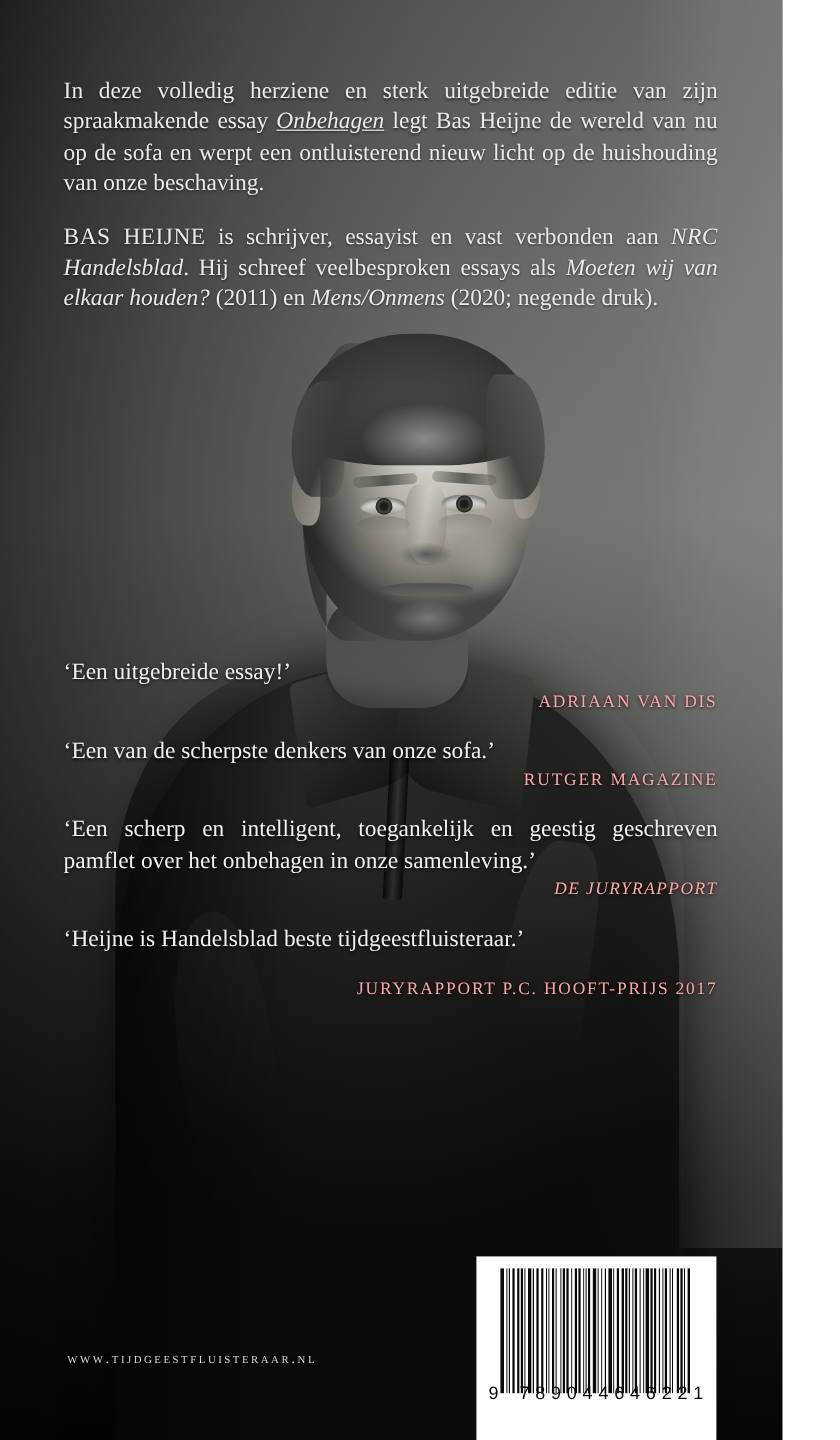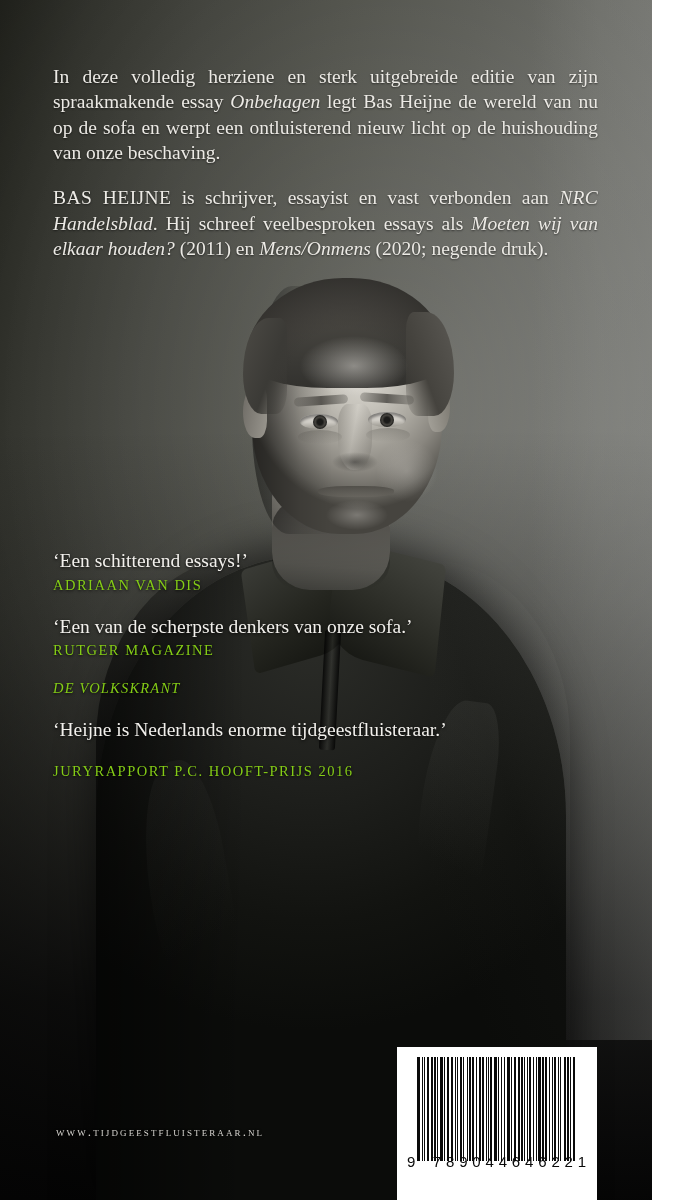--- a/index.html
+++ b/index.html
@@ -327,26 +327,27 @@
   .quote-text {
     color: #f2f0ec;
     font-size: 19.5px;
     line-height: 25.5px;
     text-align: justify;
     text-shadow: 0 1px 3px rgba(0,0,0,0.8);
   }
   .quote-text.short { text-align: left; }
   .quote-source {
     margin-top: 2px;
-    color: #84cc16;
+    color: #fca5a5;
     font-size: 14.5px;
     line-height: 19px;
     font-variant: small-caps;
     letter-spacing: 1.5px;
     text-shadow: 0 1px 3px rgba(0,0,0,0.85);
+    text-align: right;
   }
   .quote-source.italic { font-style: italic; letter-spacing: 1.2px; }
 
   
   #publisher-url {
     position: absolute;
     left: 56px;
     top: 1124px;
     color: #d8d6d1;
     font-size: 13px;
@@ -429,41 +430,42 @@
       <div class="eyebag-left"></div>
       <div class="eyebag-right"></div>
       <div class="cheek-hi"></div>
       <div class="nose"></div>
       <div class="nose-shadow"></div>
       <div class="mouth"></div>
       <div class="chin-hi"></div>
     </div>
 
     <div class="text-col" id="blurb-block">
-        <p class="blurb"><span>In deze volledig herziene en sterk uitgebreide editie van zijn spraakmakende essay </span><span style="font-style: italic;">Onbehagen</span><span> legt Bas Heijne de wereld van nu op de sofa en werpt een ontluisterend nieuw licht op de huishouding van onze beschaving.</span></p>
+        <p class="blurb"><span>In deze volledig herziene en sterk uitgebreide editie van zijn spraakmakende essay </span><span style="font-style: italic; text-decoration: underline;">Onbehagen</span><span> legt Bas Heijne de wereld van nu op de sofa en werpt een ontluisterend nieuw licht op de huishouding van onze beschaving.</span></p>
         <p class="blurb"><span class="sc">BAS HEIJNE</span><span> is schrijver, essayist en vast verbonden aan </span><span class="sc-i">NRC</span><span style="font-style: italic;"> Handelsblad</span><span>. Hij schreef veelbesproken essays als </span><span style="font-style: italic;">Moeten wij van elkaar houden?</span><span> (2011) en </span><span style="font-style: italic;">Mens/Onmens</span><span> (2020; negende druk).</span></p>
       </div>
 
     <div class="text-col" id="quotes-block">
         <div class="quote-item">
-          <div class="quote-text short">‘Een schitterend essays!’</div>
+          <div class="quote-text short">‘Een uitgebreide essay!’</div>
           <div class="quote-source">ADRIAAN VAN DIS</div>
         </div>
         <div class="quote-item">
           <div class="quote-text short">‘Een van de scherpste denkers van onze sofa.’</div>
           <div class="quote-source">RUTGER MAGAZINE</div>
         </div>
         <div class="quote-item">
-          <div class="quote-source italic">DE VOLKSKRANT</div>
+          <div class="quote-text">‘Een scherp en intelligent, toegankelijk en geestig geschreven pamflet over het onbehagen in onze samenleving.’</div>
+          <div class="quote-source italic">DE JURYRAPPORT</div>
         </div>
         <div class="quote-item">
-          <div class="quote-text short">‘Heijne is Nederlands enorme tijdgeestfluisteraar.’</div>
+          <div class="quote-text short">‘Heijne is Handelsblad beste tijdgeestfluisteraar.’</div>
         </div>
         <div class="quote-item">
-          <div class="quote-source">JURYRAPPORT P.C. HOOFT-PRIJS 2016</div>
+          <div class="quote-source">JURYRAPPORT P.C. HOOFT-PRIJS 2017</div>
         </div>
       </div>
 
     <div id="publisher-url">www.tijdgeestfluisteraar.nl</div>
 
     <div id="barcode-panel">
       <div class="barcode-bars" id="barcode-bars">
           <div style="width: 3.15px; height: 100%; background: rgb(10, 10, 10);"></div>
           <div style="width: 2.1px; height: 100%; background: rgb(255, 255, 255);"></div>
           <div style="width: 1.05px; height: 100%; background: rgb(10, 10, 10);"></div>

